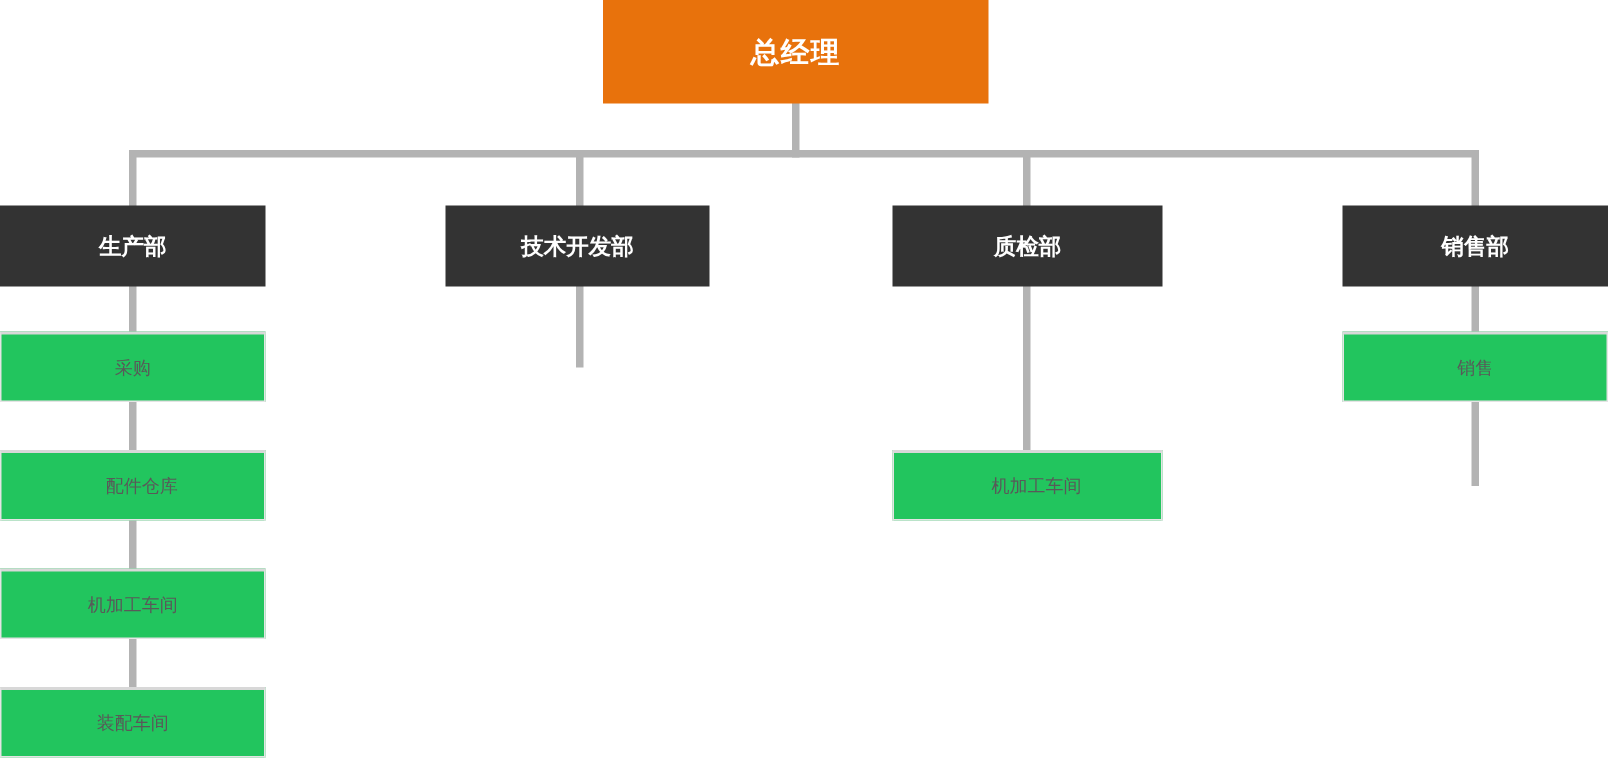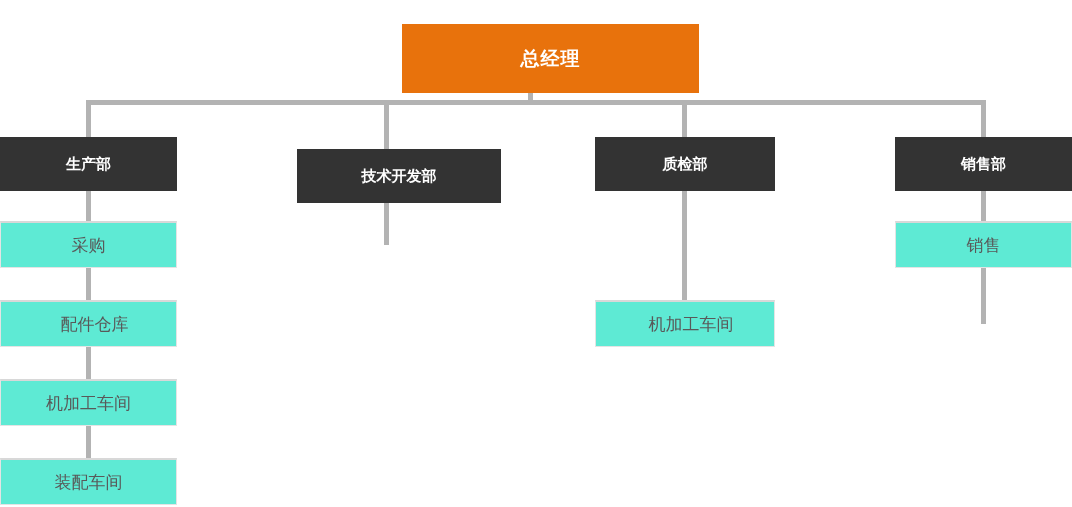--- a/index.html
+++ b/index.html
@@ -16,39 +16,39 @@
   .node {
     position: absolute;
     z-index: 1;
     box-sizing: border-box;
     display: flex;
     align-items: center;
     justify-content: center;
     text-align: center;
   }
   .root {
-    left: 402px; top: 0; width: 297px; height: 69px;
+    left: 402px; top: 0; width: 257px; height: 69px;
     background: #e8720c; color: #ffffff;
-    font-weight: bold; font-size: 19px; letter-spacing: 1px; margin-top: 24px;
+    font-weight: bold; font-size: 19px; letter-spacing: 1px;
   }
   .dept {
     top: 137px; height: 54px;
     background: #333333; color: #ffffff;
     font-weight: bold; font-size: 15px;
   }
   .child {
     height: 47px;
-    background: #5eead4;
+    background: #22c55e;
     border: 1px solid #e4e4e4;
     border-top: 2px solid #d8d8d8;
-    color: #595959; font-size: 17px;
+    color: #595959; font-size: 12px;
   }
   
   .c1 { left: 0;     width: 177px; }
-  .c2 { left: 297px; width: 204px; margin-top: 12px; }
+  .c2 { left: 297px; width: 176px; }
   .c3 { left: 595px; width: 180px; }
   .c4 { left: 895px; width: 177px; }
   
   .r1 { top: 221px; }
   .r2 { top: 300px; padding-left: 12px; }
   .r3 { top: 379px; }
   .r4 { top: 458px; }
   
   .root-stem { left: 528px; top: 35px;  width: 5px;  height: 70px; }
   .hbar      { left: 86px;  top: 100px; width: 900px; height: 5px; }

